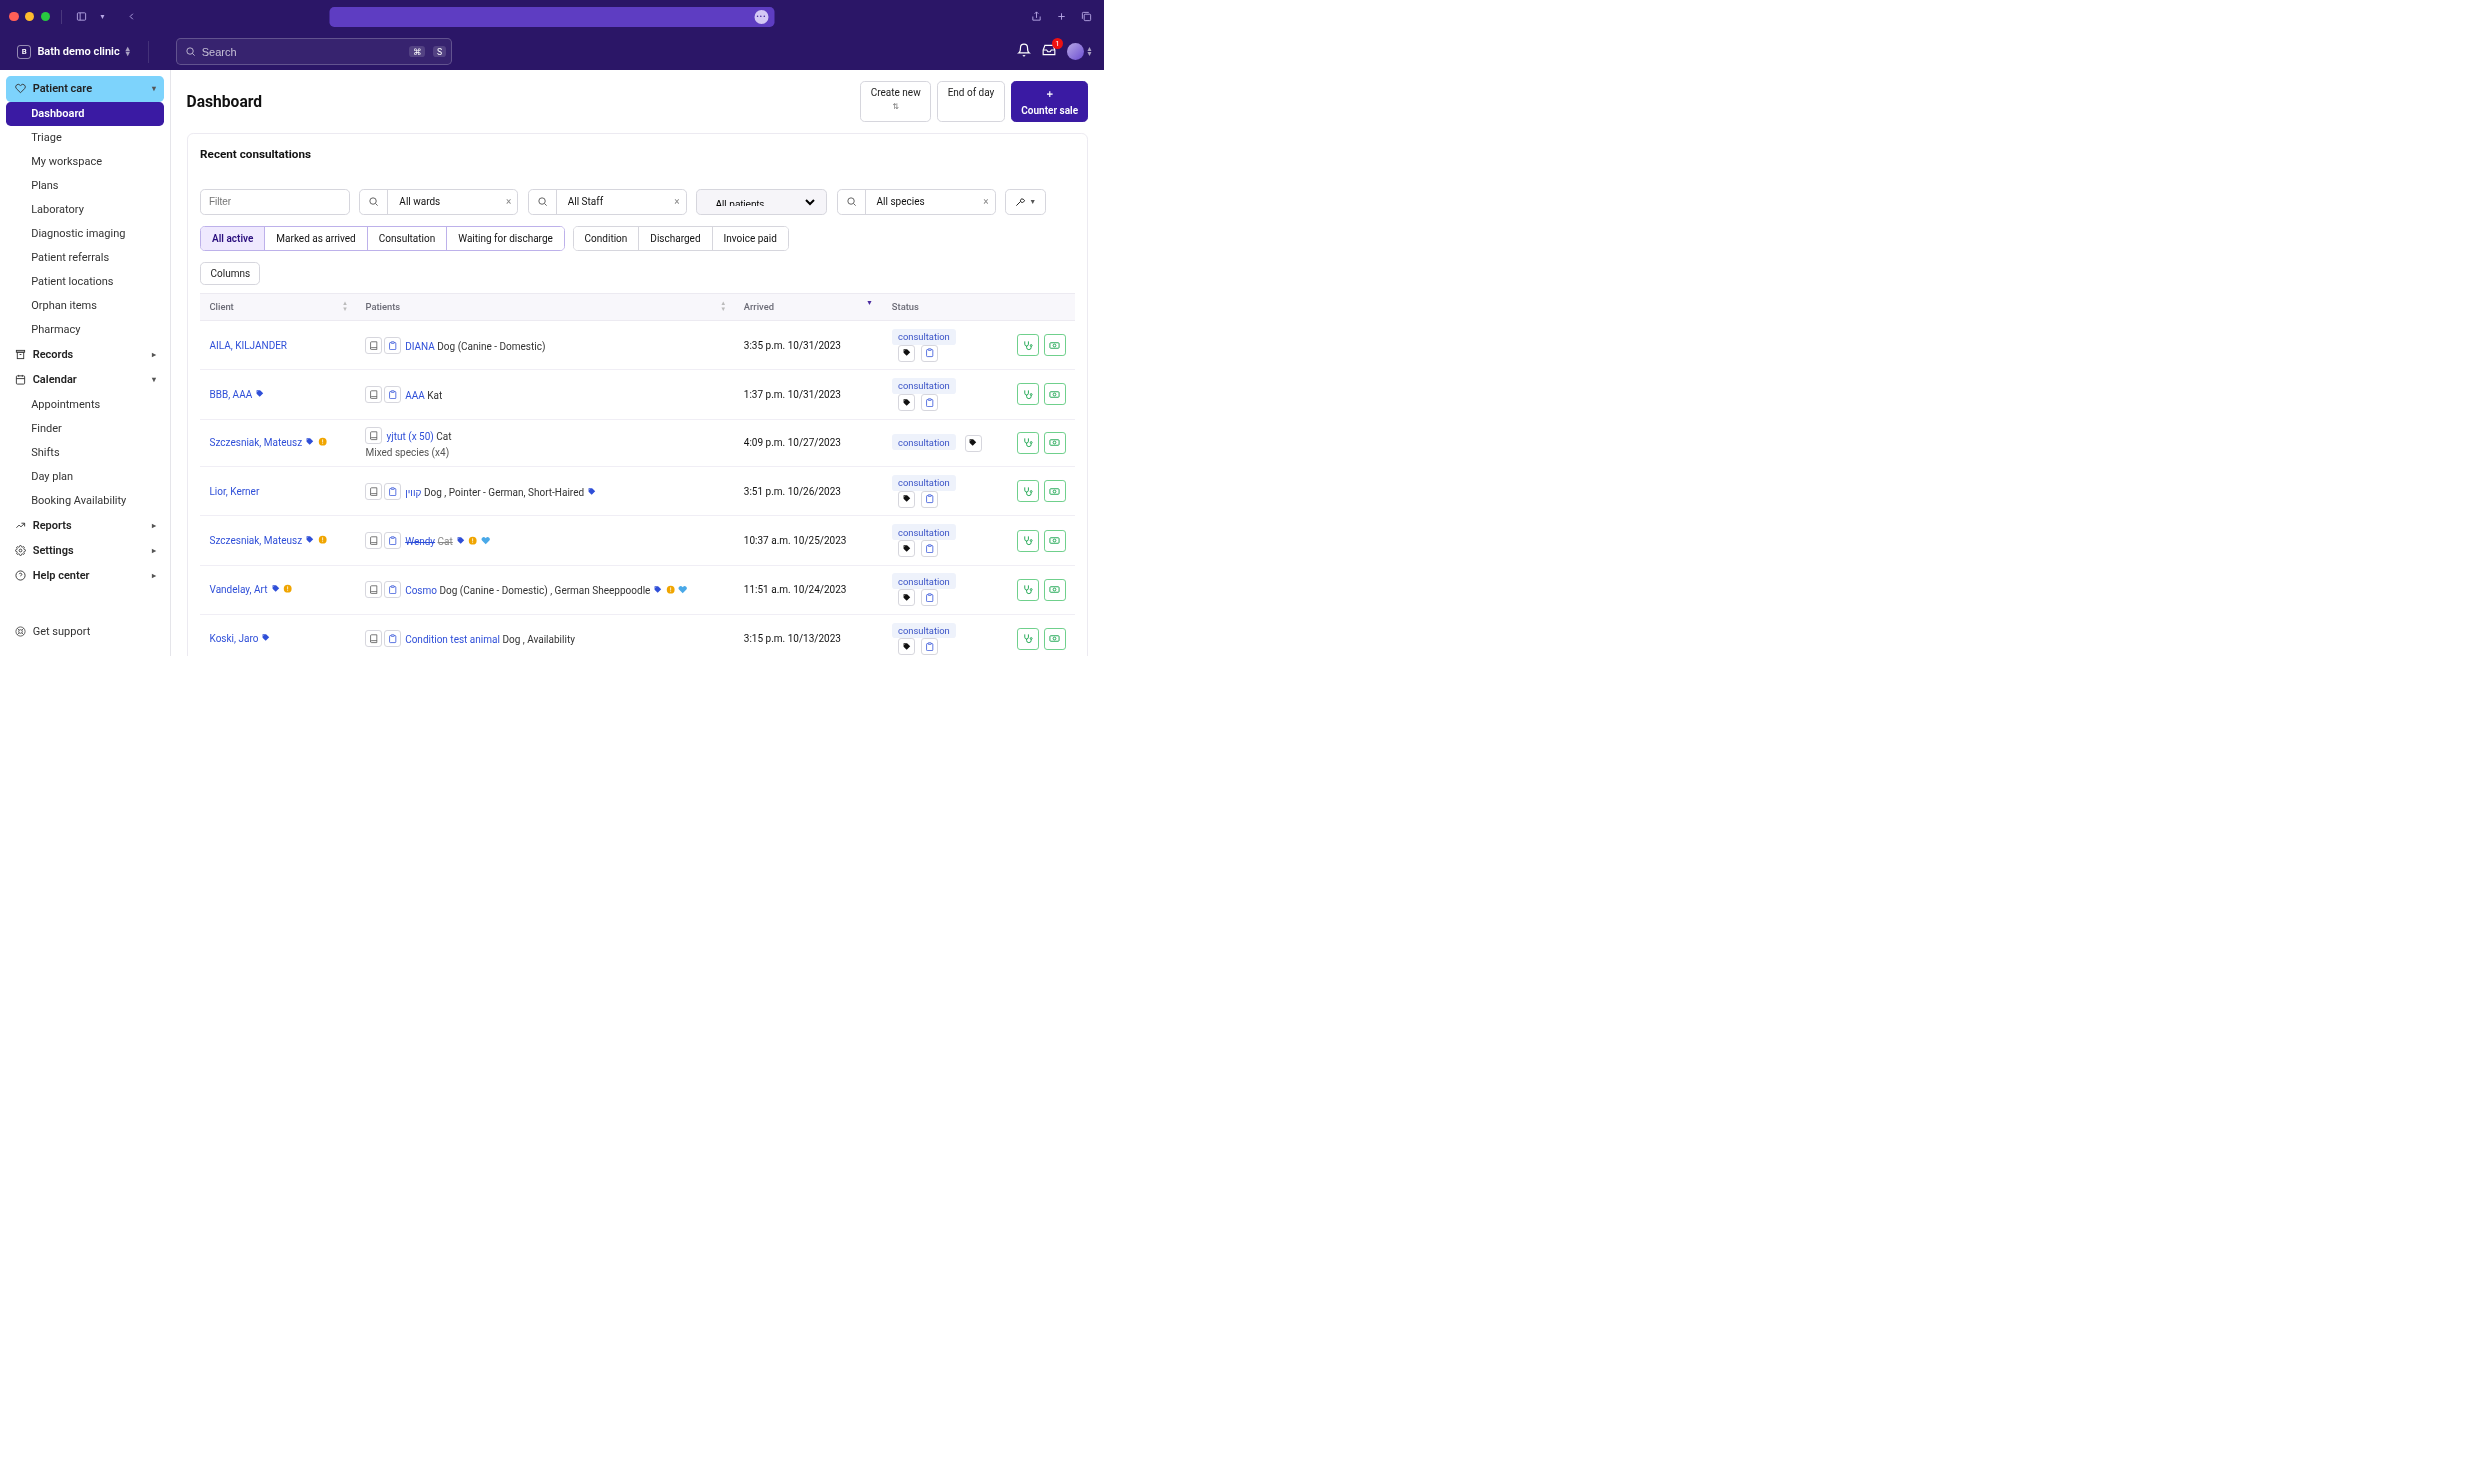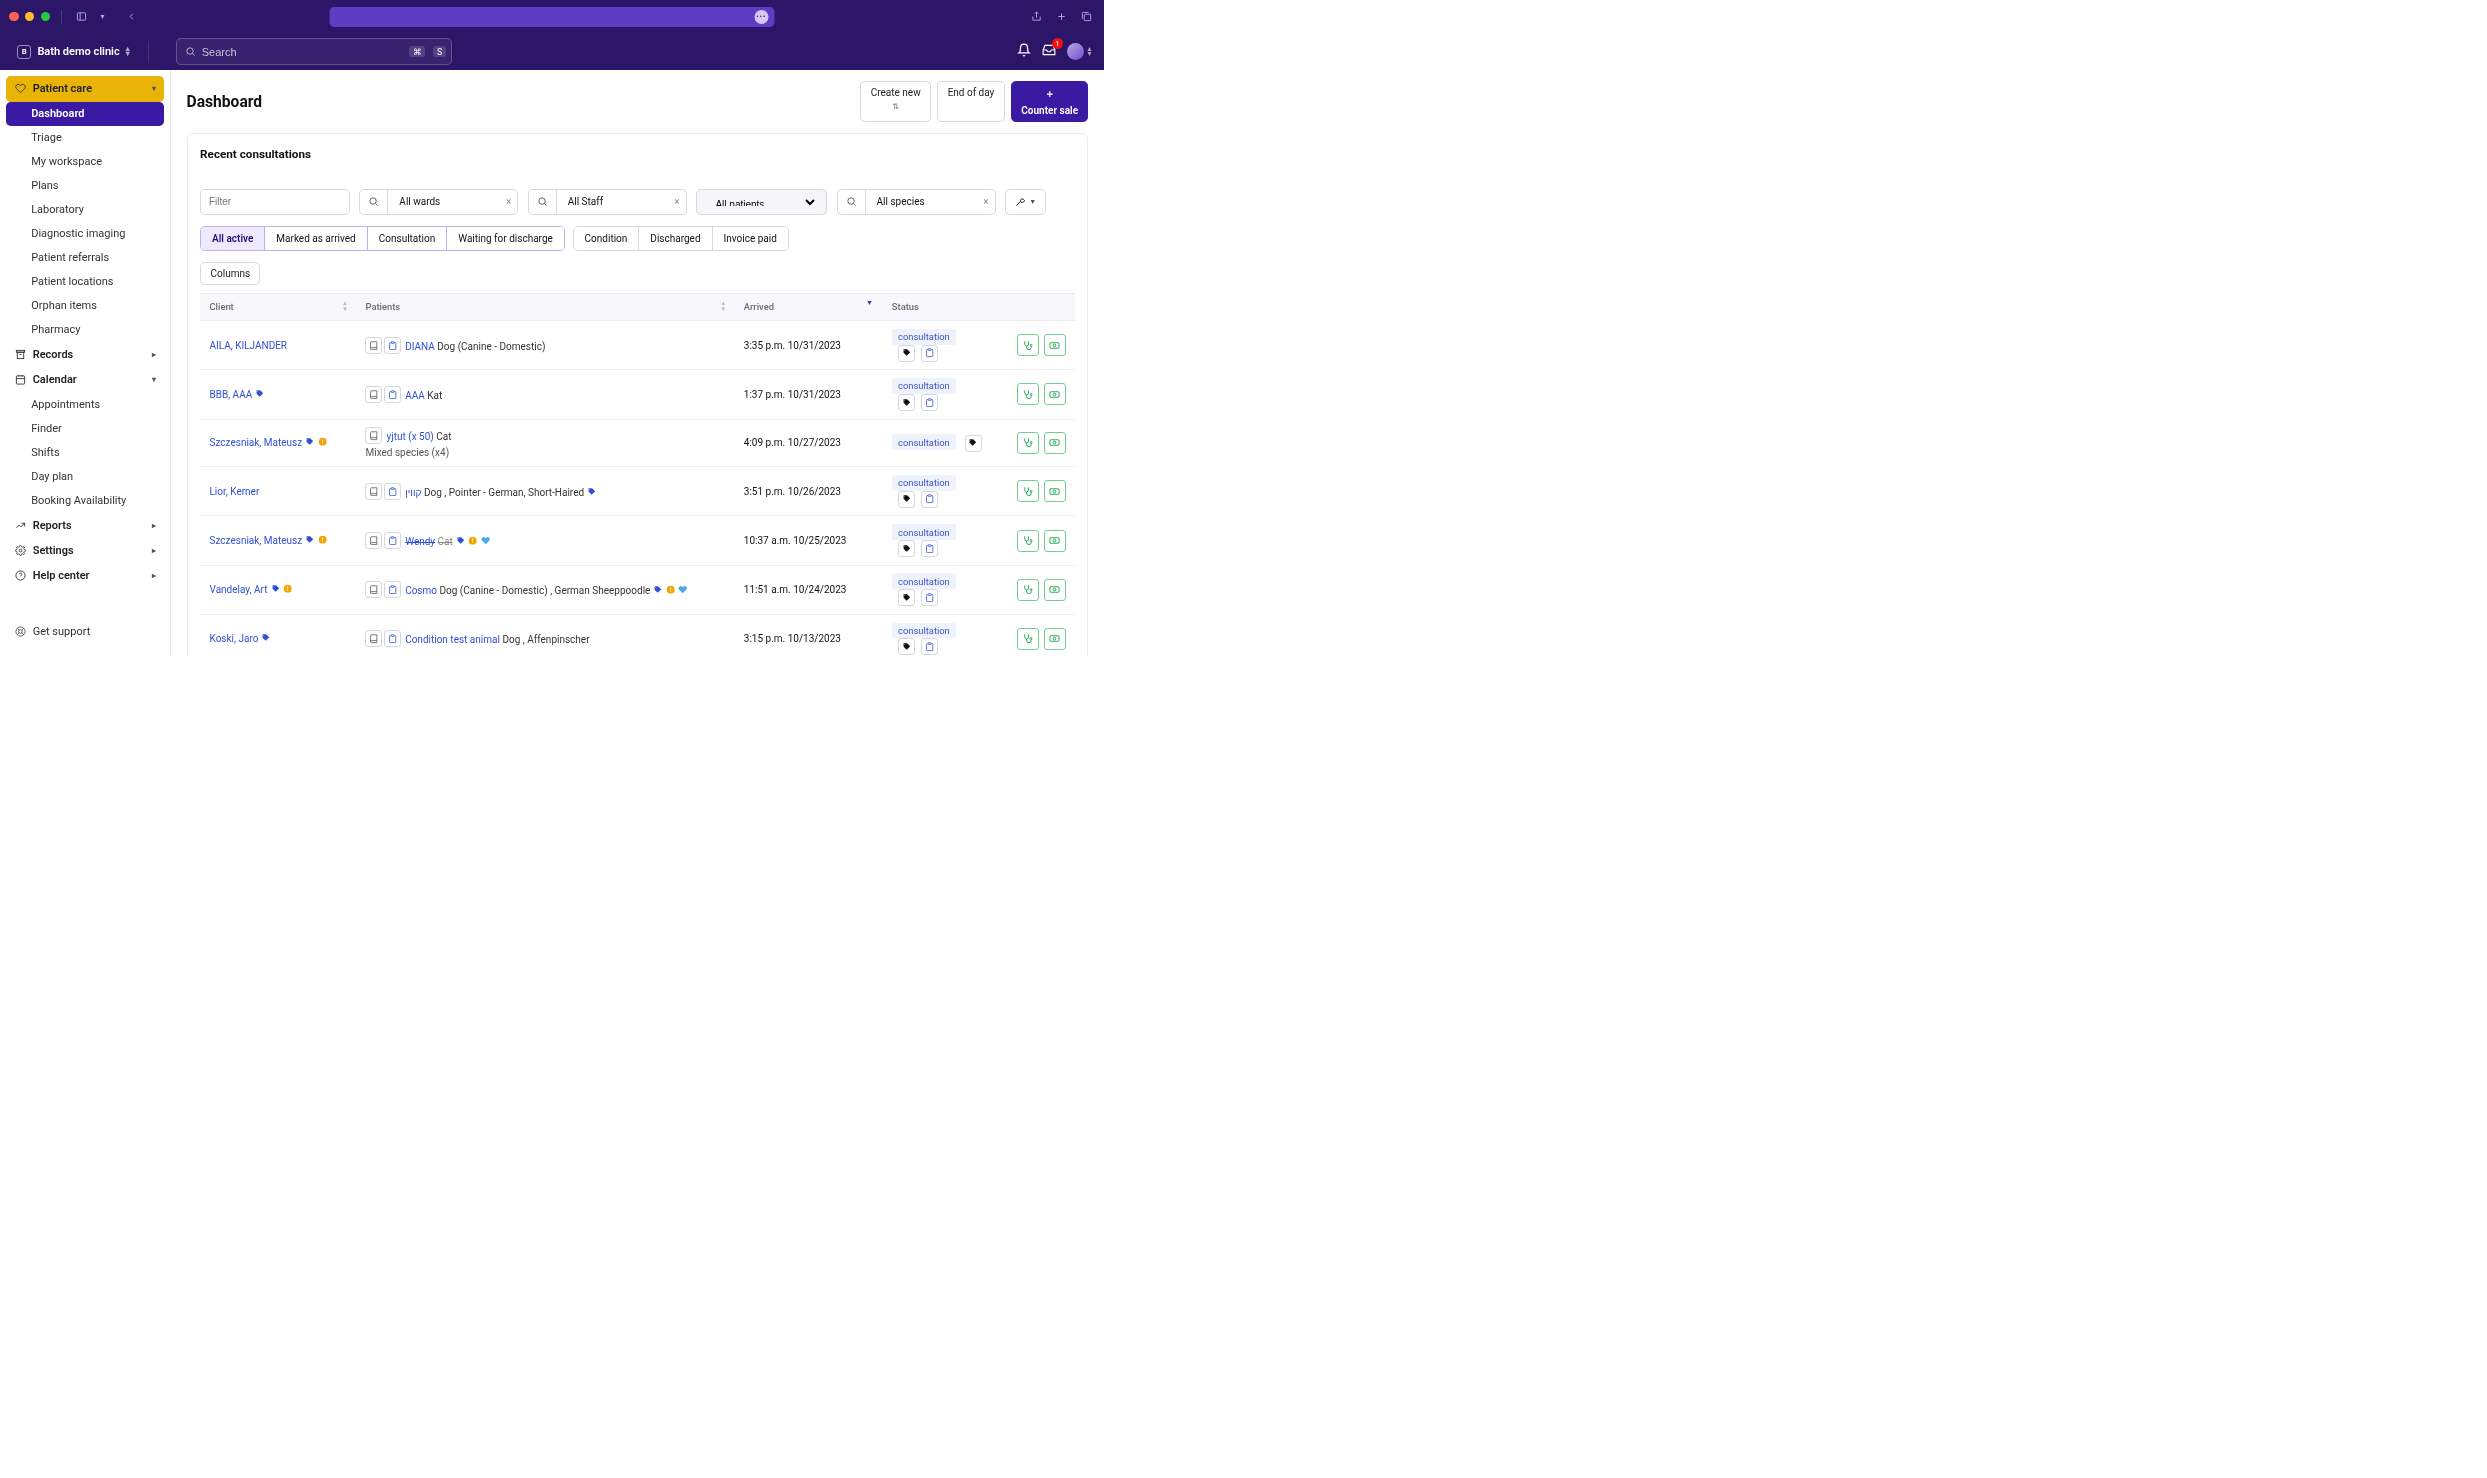--- a/index.html
+++ b/index.html
@@ -68,21 +68,21 @@
 .bell, .inbox { color:#fff; position:relative; cursor:pointer;}
 .badge-count { position:absolute;top:-4.7px;right:-6.2px;background:#e11; color:#fff;font-size:7.8px;border-radius:6.2px;padding:0 3.1px;line-height:11px;}
 .avatar { width:17px;height:17px;border-radius:50%;background:linear-gradient(135deg,#b8a9e6,#6b4dd1);}
 .sidebar {
   width: 171px; border-right:0.8px solid #e5e5ea; background:#fff;
   display:flex;flex-direction:column;padding:6.2px;gap:0;
   overflow-y:auto;
 }
 .nav-group-header {
   display:flex;align-items:center;gap:6.2px;padding:6.2px 7.8px;font-weight:600;
-  background:#eab308;border-radius:4.7px;color:#222;cursor:pointer;
+  background:#7dd3fc;border-radius:4.7px;color:#222;cursor:pointer;
   font-size:11px;
 }
 .nav-group-header.plain { background:transparent; }
 .nav-chevron { margin-left:auto;color:#555;font-size:7.8px;}
 .nav-item {
   display:flex;align-items:center;gap:6.2px;padding:5.5px 7.8px 5.5px 25px;
   color:#333;font-size:11px;border-radius:4.7px;cursor:pointer;
 }
 .nav-item.ind0 { padding-left:7.8px; }
 .nav-item.active { background:#3a1aa3;color:#fff;font-weight:600;}
@@ -783,21 +783,21 @@
                 <td><span class="chip">
                     <svg width="9.4" height="9.4" viewBox="0 0 24 24" fill="none" stroke="currentColor" stroke-width="2">
                       <path d="M4 19.5A2.5 2.5 0 0 1 6.5 17H20"></path>
                       <path d="M6.5 2H20v20H6.5A2.5 2.5 0 0 1 4 19.5v-15A2.5 2.5 0 0 1 6.5 2z"></path>
                     </svg>
                   </span><span class="chip" style="color:#2f4fd8;">
                     <svg width="9.4" height="9.4" viewBox="0 0 24 24" fill="none" stroke="currentColor" stroke-width="2">
                       <rect x="8" y="2" width="8" height="4" rx="1"></rect>
                       <path d="M16 4h2a2 2 0 0 1 2 2v14a2 2 0 0 1-2 2H6a2 2 0 0 1-2-2V6a2 2 0 0 1 2-2h2"></path>
                     </svg>
-                  </span> <span class="link">Condition test animal</span> <span class="species">Dog , Affenpinscher</span></td>
+                  </span> <span class="link">Condition test animal</span> <span class="species">Dog , Availability</span></td>
                 <td>3:15 p.m. 10/13/2023</td>
                 <td><span class="tag-badge">consultation</span> <span class="row-actions" style="display:inline-flex;margin-left:6.2px;vertical-align:middle;">
                     <span class="chip tag">
                       <svg width="9.4" height="9.4" viewBox="0 0 24 24" fill="currentColor">
                         <path d="M21 11l-8-8H4v9l8 8 9-9zM7 7a1 1 0 1 1 0-2 1 1 0 0 1 0 2z"></path>
                       </svg>
                     </span>
                     <span class="chip" style="color:#2f4fd8;">
                       <svg width="9.4" height="9.4" viewBox="0 0 24 24" fill="none" stroke="currentColor" stroke-width="2">
                         <rect x="8" y="2" width="8" height="4" rx="1"></rect>

